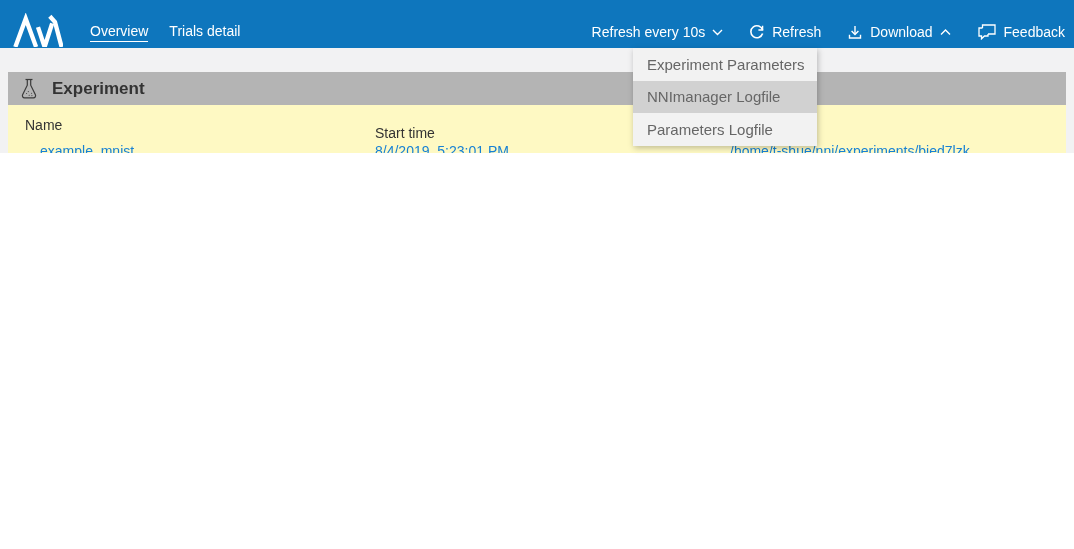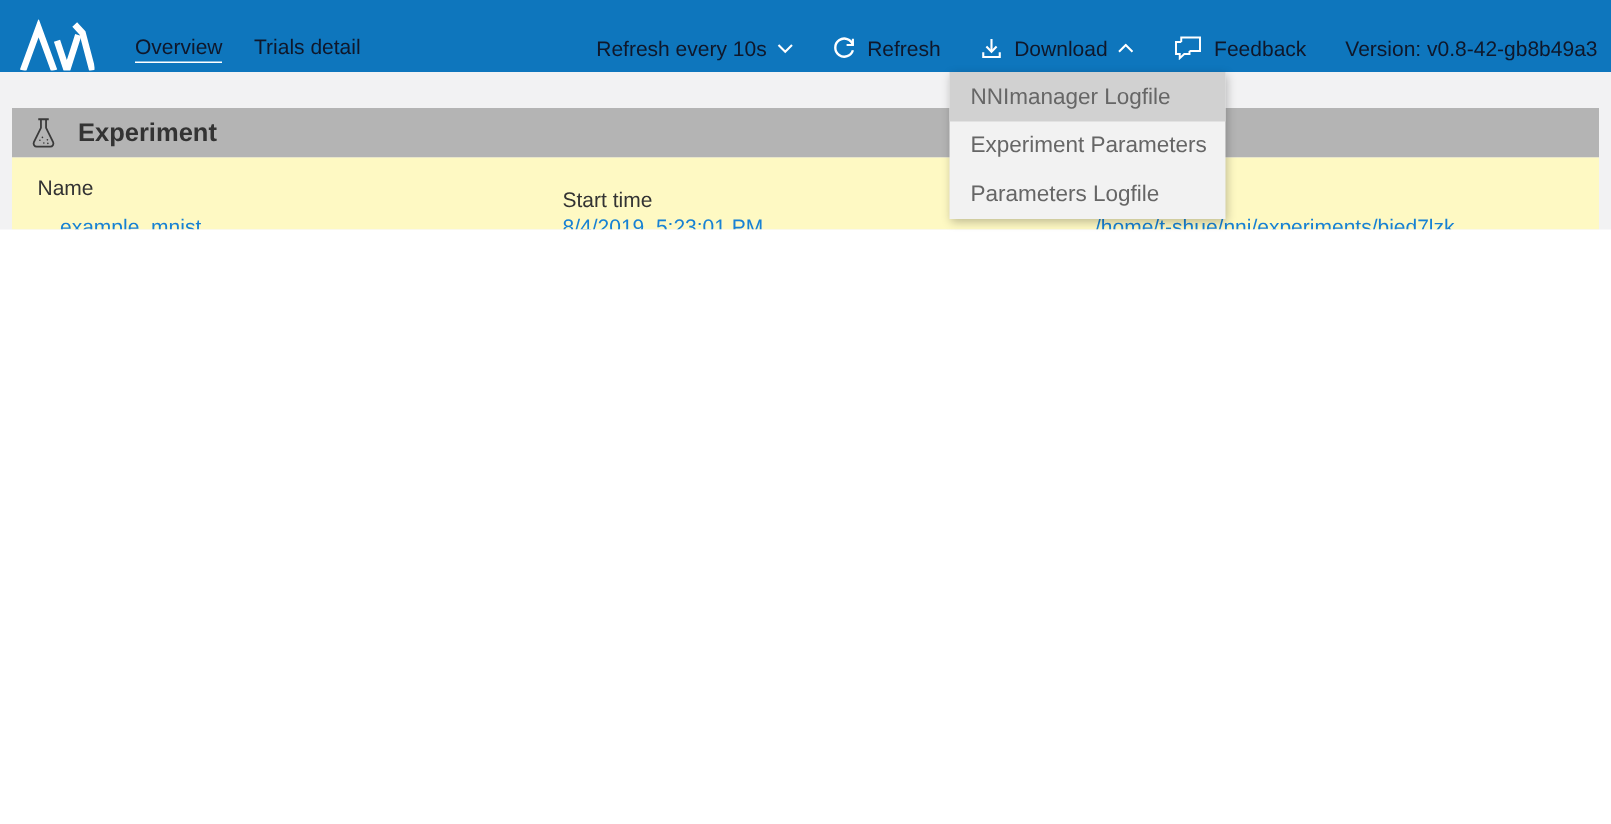--- a/index.html
+++ b/index.html
@@ -14,21 +14,21 @@
   }
   *{box-sizing:border-box;margin:0;padding:0;}
   html,body{width:1074px;height:549px;}
   body{
     position:relative;background:#ffffff;overflow:hidden;
     font-family:"Liberation Sans",sans-serif;
   }
   
   .navbar{
     position:absolute;top:0;left:0;width:1074px;height:64px;
-    background:var(--navbar-bg);color:#0f172a;
+    background:var(--navbar-bg);color:#ffffff;
     display:flex;align-items:center;
   }
   .logo{margin-left:13px;flex:0 0 auto;}
   .tabs{margin-left:27px;display:flex;gap:21px;font-size:14px;}
   .tab{cursor:pointer;padding-bottom:2px;}
   .tab.active{border-bottom:1.5px solid #fff;}
   .nav-right{margin-left:auto;display:flex;gap:26px;padding-right:9px;font-size:14px;}
   .nav-item{display:flex;align-items:center;gap:7px;cursor:pointer;white-space:nowrap;}
   .nav-item svg{display:block;}
   .version{cursor:default;}
@@ -126,21 +126,20 @@
     <span class="nav-item">
       <span>
         <svg width="20" height="16" viewBox="0 0 20 16" fill="none" stroke="#ffffff" stroke-width="1.3">
           <path d="M5.5 4 V1 H18 V10 H11"></path>
           <path d="M5.5 4 H2 V12 H4.5 V14.8 L7.5 12 H11 V10"></path>
         </svg>
       </span>
       <span>Feedback</span>
     </span>
 
-    <span class="nav-item version">Version: v0.8-42-gb8b49a3</span>
   </div>
 </div>
 
 <div class="page-bg">
 
   <div class="experiment-bar">
     <span>
       <svg width="20" height="22" viewBox="0 0 20 22" fill="none" stroke="#3a3a3a" stroke-width="1.2">
         <path d="M6.5 1.5 H13.5"></path>
         <path d="M8.3 1.7 V7.2 L3.6 16.8 A2.1 2.1 0 0 0 5.5 19.8 H14.5 A2.1 2.1 0 0 0 16.4 16.8 L11.7 7.2 V1.7"></path>
@@ -158,16 +157,16 @@
     <span class="col-header c-name">Name</span>
     <span class="col-header c-time">Start time</span>
 
     <span class="cell c-name">example_mnist</span>
     <span class="cell c-time">8/4/2019, 5:23:01 PM</span>
     <span class="cell c-path">/home/t-shue/nni/experiments/bied7lzk</span>
   </div>
 </div>
 
 <div class="download-menu">
+  <div class="menu-item">Experiment Parameters</div>
   <div class="menu-item highlighted">NNImanager Logfile</div>
-  <div class="menu-item">Experiment Parameters</div>
   <div class="menu-item">Parameters Logfile</div>
 </div>
 
 </body></html>

